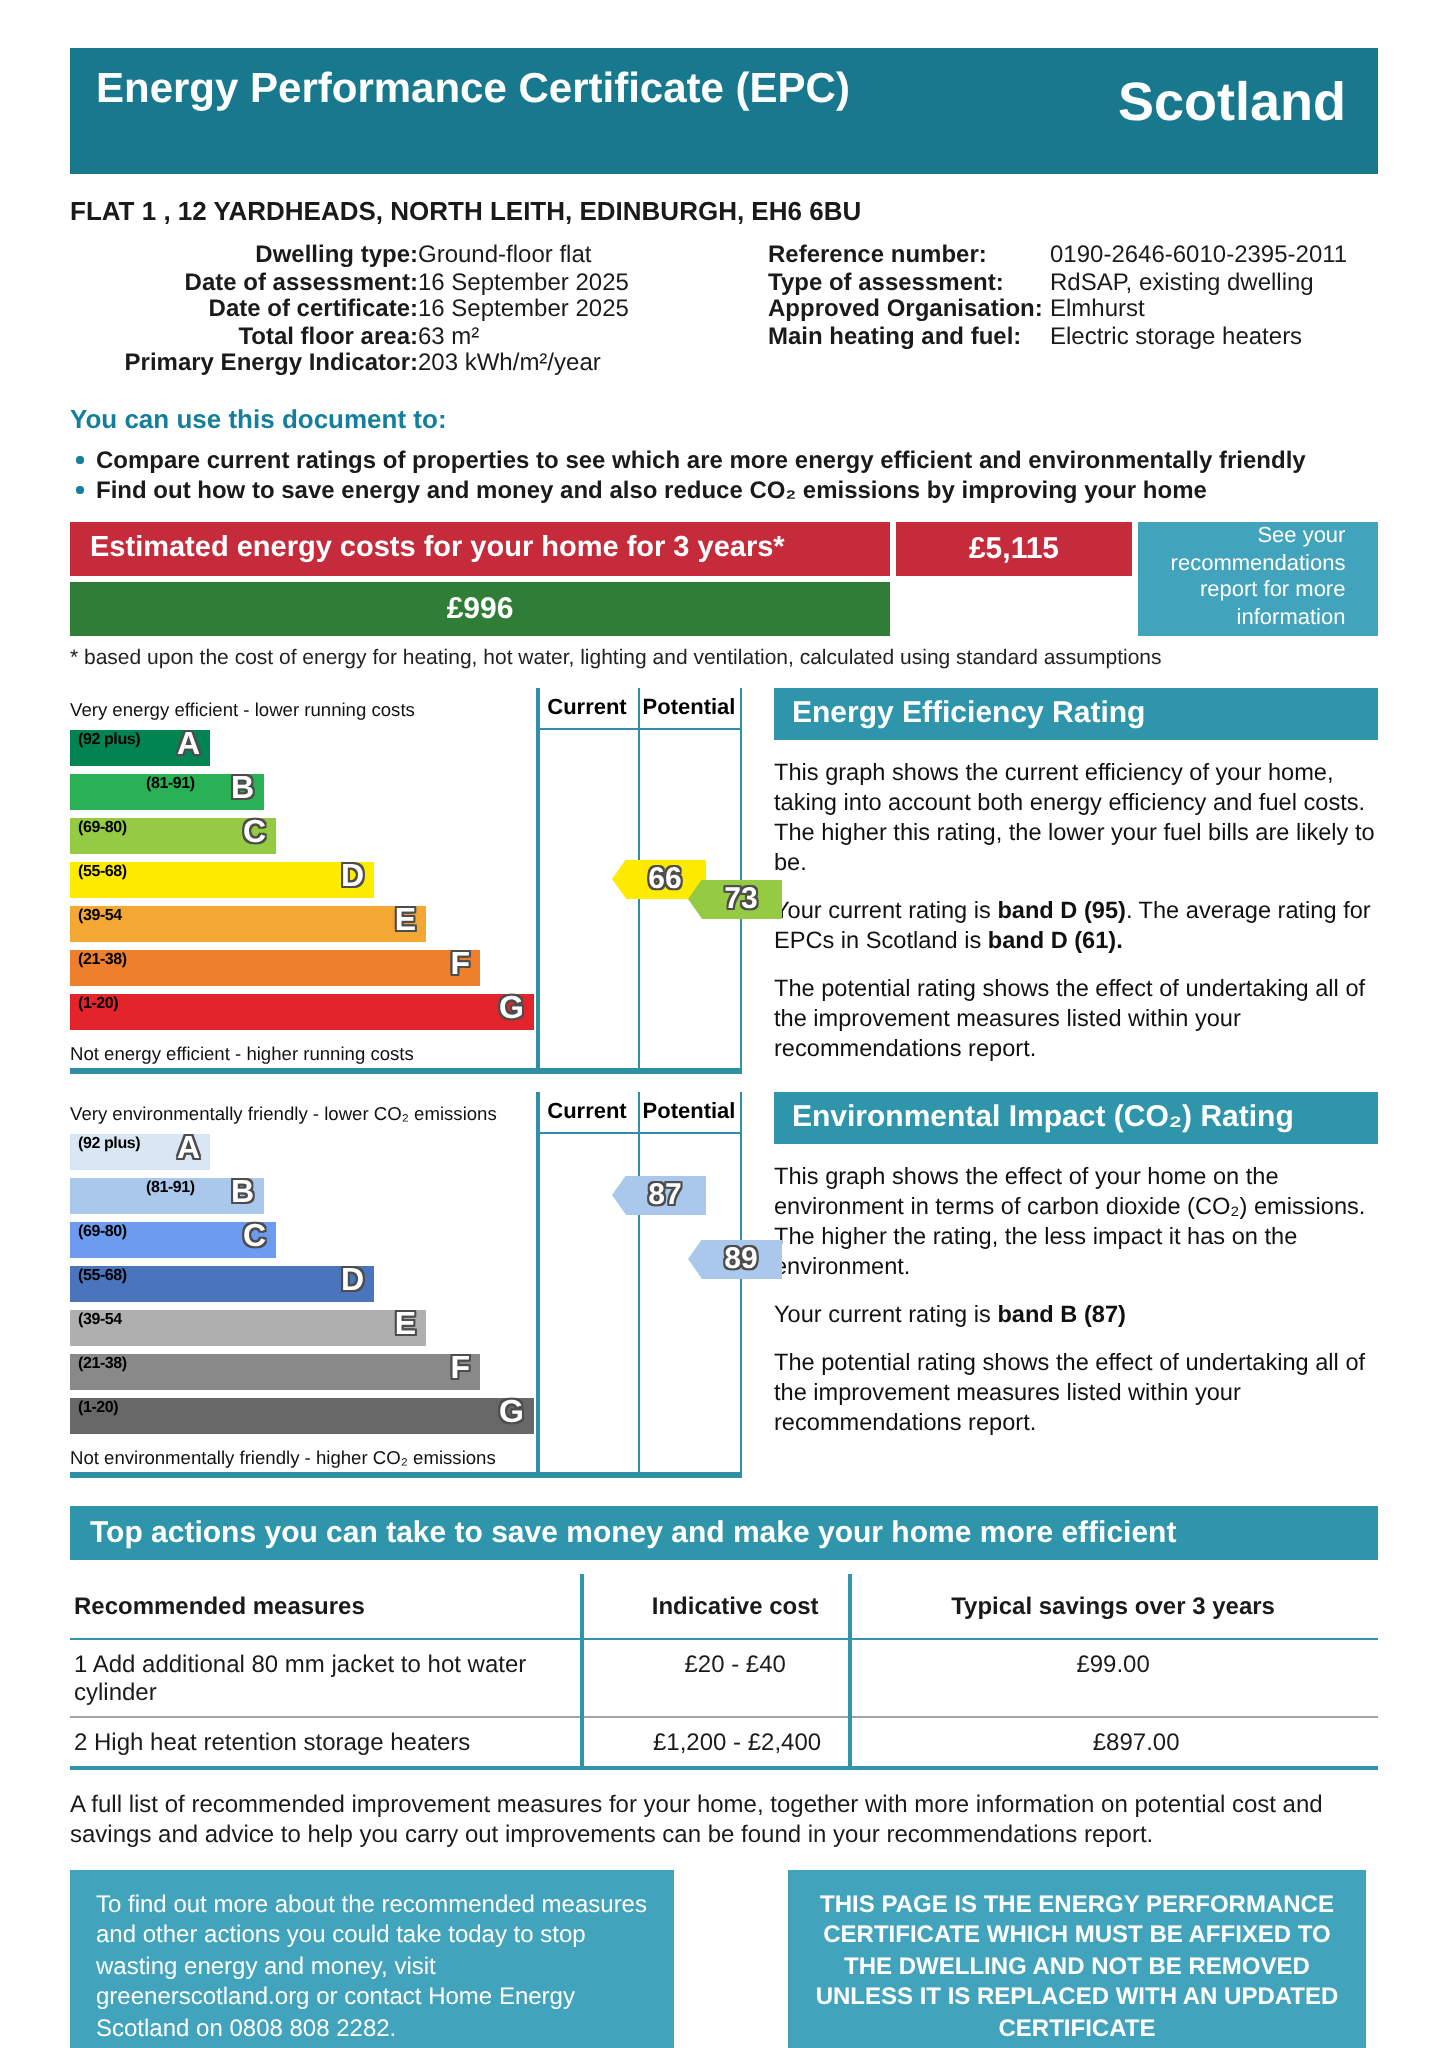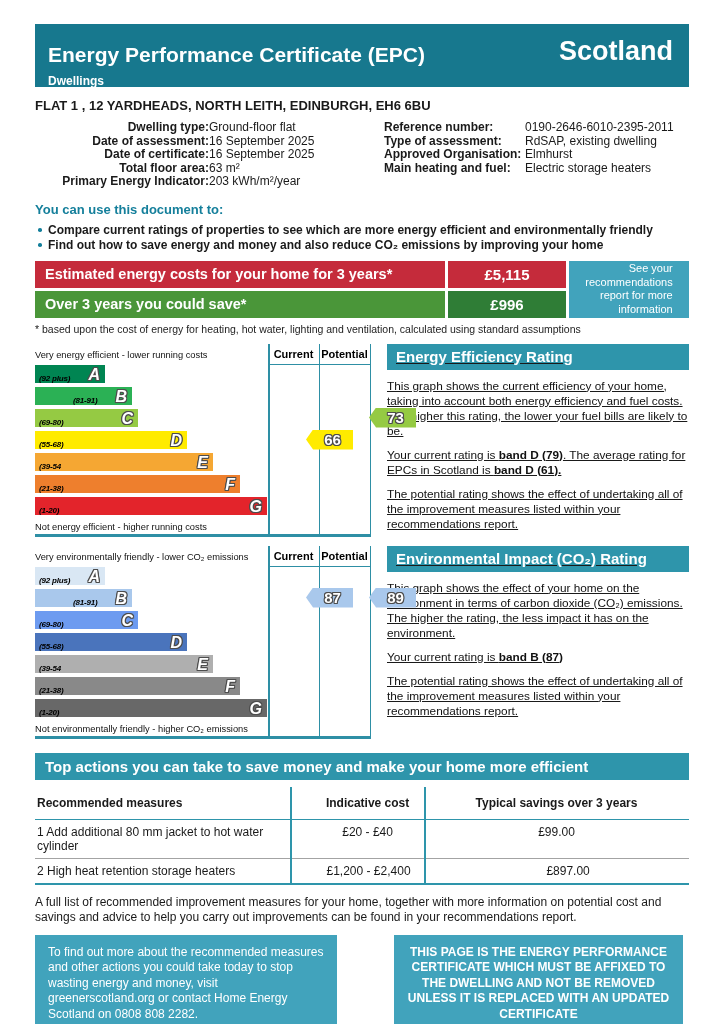--- a/index.html
+++ b/index.html
@@ -6,21 +6,21 @@
   html, body { margin:0; padding:0; }
   body {
     width:724px; height:1024px; background:#ffffff; overflow:hidden;
     font-family:"Liberation Sans","DejaVu Sans",sans-serif; color:#1a1a1a;
   }
   .page { width:654px; margin:0 auto; padding-top:24px; }
 
   
   .header-bar { background:#17788E; height:63px; color:#fff;
     display:flex; justify-content:space-between; padding:0 16px 0 13px; }
-  .header-left { padding-top:19px; }
+  .header-left { padding-top:9px; }
   .header-title { font-size:21px; font-weight:bold; }
   .header-subtitle { font-size:12px; font-weight:bold; margin-top:7px; }
   .header-region { font-size:27px; font-weight:bold; align-self:center; margin-top:-8px; }
 
   .address { font-weight:bold; font-size:13px; margin-top:11px; }
 
   
   .details { display:flex; margin-top:8px; font-size:12px; line-height:13.5px; }
   .details-col.left { width:349px; flex:none; }
   .details-col.right { flex:1; }
@@ -59,47 +59,47 @@
   .vl1 { left:233px; } .vl2 { left:283.5px; } .vl3 { left:334.5px; }
   .hl-head { position:absolute; left:233px; right:0; top:20px; height:1.5px; background:#2E8FA5; }
   .hl-bottom { position:absolute; left:0; right:0; bottom:0; height:2.5px; background:#2E8FA5; }
   .col-head { position:absolute; top:4px; font-size:11px; font-weight:bold;
     text-align:center; color:#000; }
   .ch-cur { left:234px; width:49px; } .ch-pot { left:284px; width:51px; }
   .caption { font-size:9.3px; color:#111; }
   .cap-top { height:21px; padding-top:6px; }
   .cap-bottom { padding-top:3px; }
   .band-row { height:18px; margin-bottom:4px; }
-  .band-bar { height:18px; display:flex; align-items:flex-end;
-    justify-content:space-between; padding:0 5px 0 4px;font-style:italic; }
+  .band-bar { height:18px; display:flex; align-items:flex-start;
+    justify-content:space-between; padding:0 5px 0 4px; }
   .band-range { font-size:8px; font-weight:bold; color:#000; letter-spacing:-0.2px; }
   .outlined { color:#fff; line-height:1;
     text-shadow:-1px 0 0 #4d4d4d, 1px 0 0 #4d4d4d, 0 -1px 0 #4d4d4d, 0 1px 0 #4d4d4d,
       -1px -1px 0 #4d4d4d, 1px -1px 0 #4d4d4d, -1px 1px 0 #4d4d4d, 1px 1px 0 #4d4d4d; }
   .band-letter { font-size:16px; font-weight:bold; }
   .arrow { position:absolute; width:47px; height:20px;
     clip-path:polygon(0 50%, 15% 0, 100% 0, 100% 100%, 15% 100%);
     display:flex; align-items:center; justify-content:center; padding-left:6px; }
   .arrow .num { font-size:15px; font-weight:bold; }
-  .a-cur { left:271px; } .a-pot { left:334px; }
+  .a-cur { left:271px; } .a-pot { left:309px;margin-top:32px; }
 
   
   .ey-a{background:#008552;} .ey-b{background:#2BB155;} .ey-c{background:#95CA43;}
   .ey-d{background:#FFEB00;} .ey-e{background:#F5A733;} .ey-f{background:#EE7F2D;}
   .ey-g{background:#E3242B;}
   
   .co-a{background:#D9E7F4;} .co-b{background:#A9C8EC;} .co-c{background:#6D9BF0;}
   .co-d{background:#4A74BC;} .co-e{background:#AFAFAF;} .co-f{background:#898989;}
   .co-g{background:#686868;}
   
   .w-a{width:70px;} .w-b{width:97px;padding-left:38px;} .w-c{width:103px;} .w-d{width:152px;}
   .w-e{width:178px;} .w-f{width:205px;} .w-g{width:232px;}
 
   
-  .panel { flex:1;text-decoration:underline; }
+  .panel { flex:1; }
   .panel-header { background:#2E95AB; color:#fff; font-weight:bold; font-size:15px;
     padding:4px 9px 5px; }
   .panel p { font-size:11.8px; line-height:15px; margin:9px 0 0 0; color:#111; }
 
   
   .section-banner { background:#2E95AB; color:#fff; font-weight:bold; font-size:15px;
     padding:5px 10px; margin-top:14px; }
   .ta-table { position:relative; margin-top:7px; border-bottom:2.5px solid #2E95AB; }
   .ta-vline { position:absolute; top:0; bottom:0; width:1.5px; background:#2E95AB; }
   .tv1 { left:39%; } .tv2 { left:59.5%; }
@@ -121,21 +121,20 @@
     display:flex; align-items:center; justify-content:center; padding:8px 10px; }
 </style>
 </head>
 <body>
 
 <div class="page">
 
   <div class="header-bar">
     <div class="header-left">
       <div class="header-title">Energy Performance Certificate (EPC)</div>
-      <div class="header-subtitle">Dwellings</div>
     </div>
     <div class="header-region">Scotland</div>
   </div>
 
   <div class="address">FLAT 1 , 12 YARDHEADS, NORTH LEITH, EDINBURGH, EH6 6BU</div>
 
   <div class="details">
     <div class="details-col left">
       <div class="detail-row">
         <span class="detail-label">Dwelling type:</span>
@@ -187,21 +186,20 @@
     <li>
       <span class="bullet"></span>
       <span>Find out how to save energy and money and also reduce CO₂ emissions by improving your home</span>
     </li>
   </ul>
 
   <div class="costs-grid">
     <div class="cost-label bg-red">Estimated energy costs for your home for 3 years*</div>
     <div class="cost-value bg-red">£5,115</div>
     <div class="info-box">See your recommendations report for more information</div>
-    <div class="cost-label bg-green-br">Over 3 years you could save*</div>
     <div class="cost-value bg-green-dk">£996</div>
   </div>
   <div class="footnote">* based upon the cost of energy for heating, hot water, lighting and ventilation, calculated using standard assumptions</div>
 
   <div class="chart-row">
     <div class="epc-chart">
       <div class="vline vl1"></div>
       <div class="vline vl2"></div>
       <div class="vline vl3"></div>
       <div class="hl-head"></div>
@@ -255,21 +253,21 @@
       <div class="arrow a-cur ey-d" style="top:86px;">
         <span class="num outlined">66</span>
       </div>
       <div class="arrow a-pot ey-c" style="top:64px;">
         <span class="num outlined">73</span>
       </div>
     </div>
     <div class="panel">
       <div class="panel-header">Energy Efficiency Rating</div>
       <p>This graph shows the current efficiency of your home, taking into account both energy efficiency and fuel costs. The higher this rating, the lower your fuel bills are likely to be.</p>
-      <p><span>Your current rating is </span><strong>band D (79)</strong><span>. The average rating for EPCs in Scotland is </span><strong>band D (61).</strong></p>
+      <p><span>Your current rating is </span><strong>band D (95)</strong><span>. The average rating for EPCs in Scotland is </span><strong>band D (61).</strong></p>
       <p>The potential rating shows the effect of undertaking all of the improvement measures listed within your recommendations report.</p>
     </div>
   </div>
 
   <div class="chart-row">
     <div class="epc-chart">
       <div class="vline vl1"></div>
       <div class="vline vl2"></div>
       <div class="vline vl3"></div>
       <div class="hl-head"></div>

